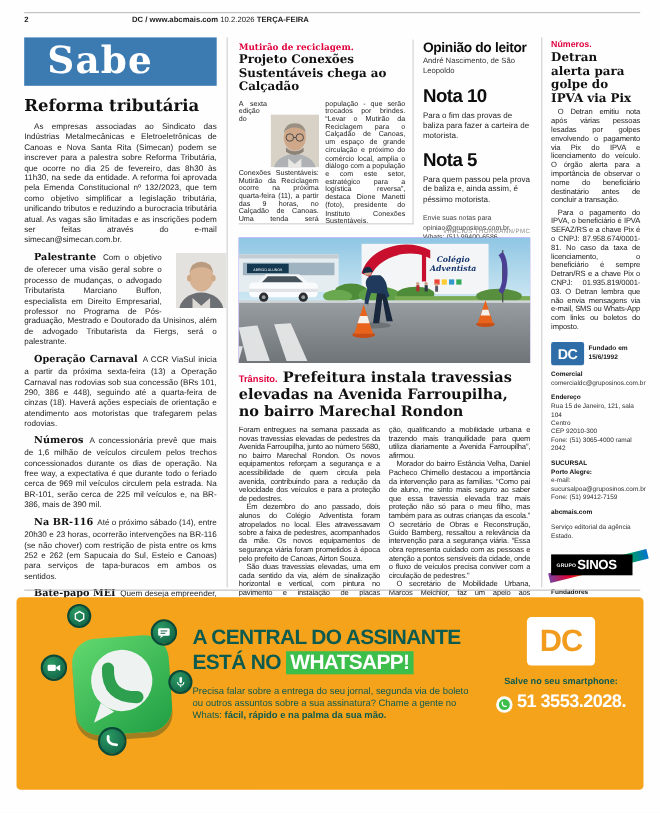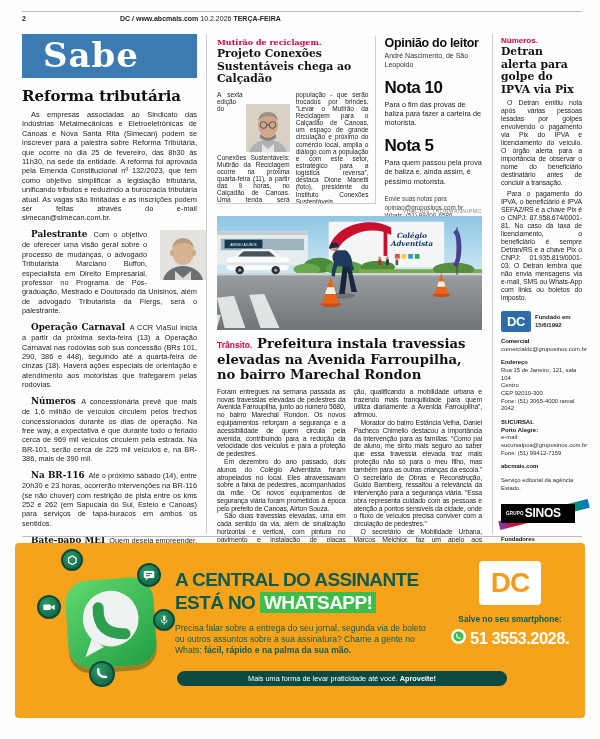--- a/index.html
+++ b/index.html
@@ -89,21 +89,21 @@
   .ad-center { position:absolute; left:160px; top:26px; width:262px; text-align:left; }
   .ad-h1 { color:#0d5b4e; font-weight:bold; font-size:19px; letter-spacing:-0.6px; }
   .ad-h2 { color:#0d5b4e; font-weight:bold; font-size:19px; letter-spacing:-0.6px; margin-top:1px; }
   .ad-h2 .hl { background:#3dbe4b; color:#fff; padding:0 4px; }
   .ad-body { margin-top:9px; font-size:8.6px; line-height:1.3; color:#0d5b4e; }
   .ad-body b { font-weight:bold; }
   .ad-right { position:absolute; left:432px; top:18px; width:126px; text-align:center; }
   .dc-white { width:62px; height:44px; margin:0 auto; background:#fff; border-radius:4px;
       color:#f29c1f; font-weight:bold; font-size:28px; line-height:44px; letter-spacing:-1px; }
   .save-label { margin-top:9px; font-size:8.3px; color:#0d5b4e; font-weight:bold; }
-  .phone-row { margin-top:5px; display:flex; align-items:flex-start; justify-content:center; gap:4px; }
+  .phone-row { margin-top:5px; display:flex; align-items:flex-end; justify-content:center; gap:4px; }
   .phone-ico { width:15px; height:15px; border-radius:50%; background:#fff; display:flex; align-items:center; justify-content:center; }
   .phone-num { color:#fff; font-weight:bold; font-size:16.5px; letter-spacing:-0.5px; }
   .ad-pill { position:absolute; left:162px; top:128px; width:330px; height:15px; background:#0a4a42;
       border-radius:8px; color:#fff; font-size:7.3px; line-height:15px; text-align:center; }
   .ad-pill b { font-weight:bold; }
 </style>
 </head>
 <body>
 
 <div class="page">
@@ -439,18 +439,15 @@
         <span class="phone-ico">
           <svg viewBox="0 0 16 16" width="11" height="11">
               <circle cx="8" cy="8" r="7.3" fill="#3dbe4b"></circle>
               <path d="M5.4 4.8 q-0.8 6 5 5.6" stroke="#fff" stroke-width="1.8" fill="none" stroke-linecap="round"></path>
             </svg>
         </span>
         <span class="phone-num">51 3553.2028.</span>
       </div>
     </div>
 
-    <div class="ad-pill">
-      <span>Mais uma forma de levar praticidade até você. </span><b>Aproveite!</b>
-    </div>
   </div>
 
 </div>
 
 </body></html>

